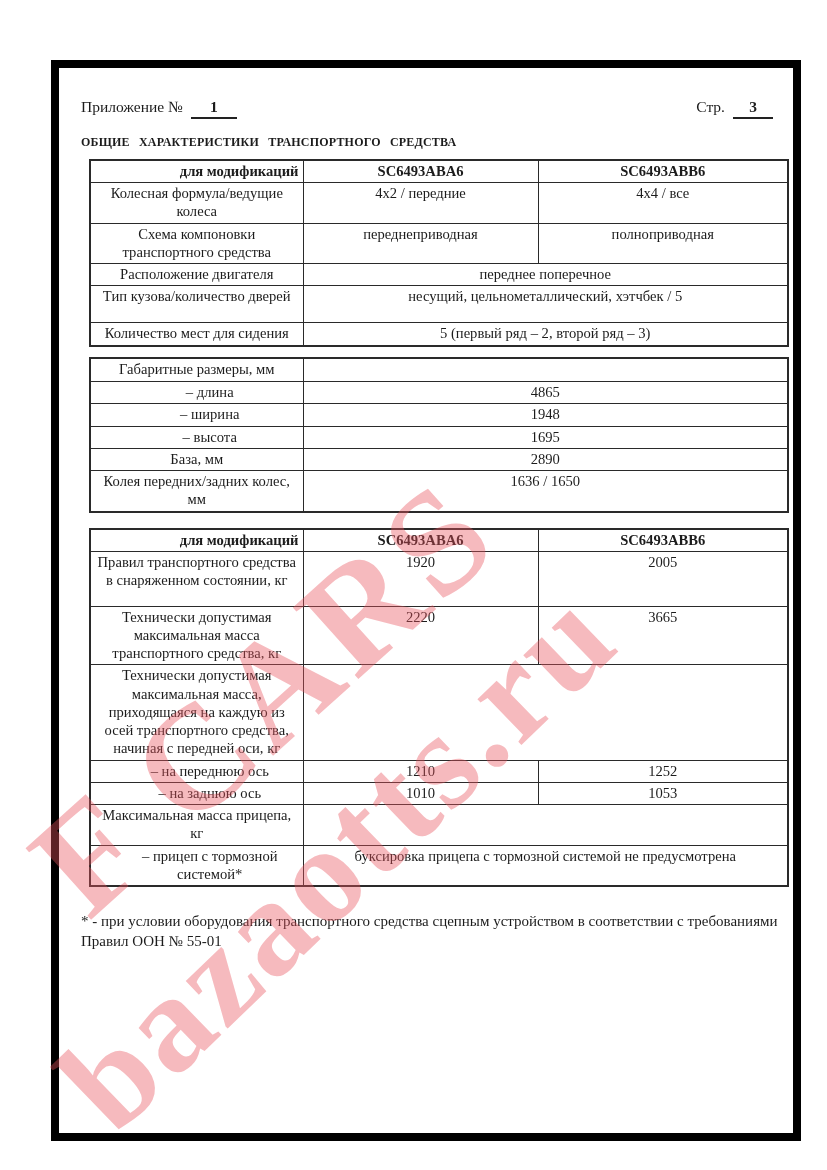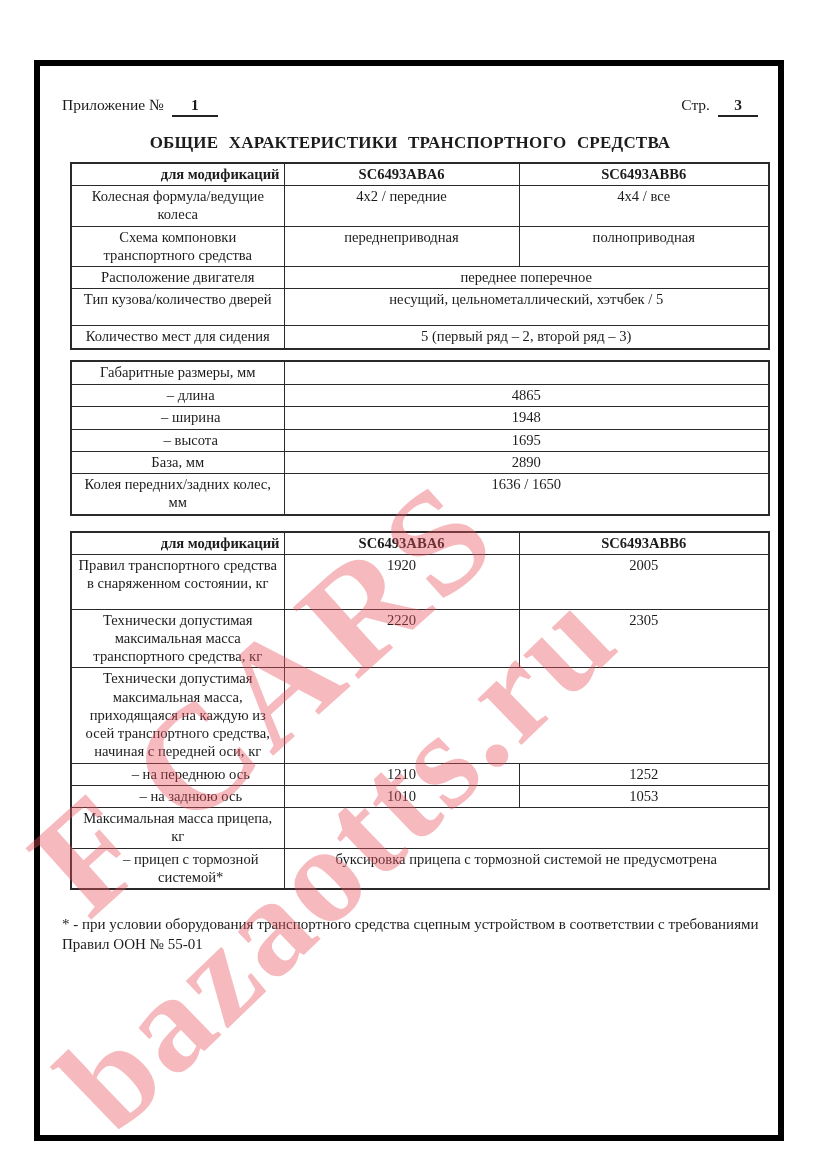--- a/index.html
+++ b/index.html
@@ -1,35 +1,35 @@
 <!DOCTYPE html>
 <html><head>
 <meta charset="utf-8">
 <style>
   * { margin:0; padding:0; box-sizing:border-box; }
   html,body { width:827px; height:1170px; background:#ffffff; overflow:hidden;
               font-family:"Liberation Serif", serif; color:#1c1c1c; }
   .page { position:relative; width:827px; height:1170px; background:#fff; }
-  .frame { position:absolute; left:34px; top:60px; width:750px; height:1081px;
-           border:6px solid #000000; background:#fff; }
+  .frame { position:absolute; left:51px; top:60px; width:750px; height:1081px;
+           border:8px solid #000000; background:#fff; }
   .content { position:relative; padding:30px 20px 0 22px; height:100%; }
 
   
   .hdr-line1 { display:flex; justify-content:space-between; align-items:baseline;
                font-size:15.5px; }
   .hdr-left, .hdr-right { display:flex; align-items:baseline; gap:8px; }
   .u-num { display:inline-block; text-align:center; font-weight:bold;
            border-bottom:2px solid #222; padding-bottom:1px; }
   .u-num.n1 { min-width:46px; }
   .u-num.n3 { min-width:40px; }
   .hdr-line2 { margin-top:6px; font-size:15.5px; }
   .approval-num { font-weight:bold; border-bottom:2px solid #222;
                   padding:0 55px 1px 4px; letter-spacing:0.3px; }
-  .doc-title { margin-top:16px; text-align:center; font-weight:bold;
-               font-size:17px; word-spacing:6px; letter-spacing:0.2px; }
+  .doc-title { margin-top:16px; text-align:left; font-weight:bold;
+               font-size:12px; word-spacing:6px; letter-spacing:0.2px; }
 
   
   table { border-collapse:collapse; width:698px; margin-left:8px;
           font-size:14.6px; line-height:1.25; table-layout:fixed; }
   table { border:2px solid #2a2a2a; }
   td, th { border:1px solid #2a2a2a; vertical-align:top; padding:1px 6px 2px 6px; }
   col.c1 { width:213px; } col.c2 { width:235px; } col.c3 { width:250px; }
   col.cv { width:485px; }
   .t1 { margin-top:9px; }
   .t2 { margin-top:10px; }
@@ -154,21 +154,21 @@
           <th>SC6493ABB6</th>
         </tr>
         <tr style="height:55px">
           <td class="lbl">Правил транспортного средства в снаряженном состоянии, кг</td>
           <td class="val">1920</td>
           <td class="val">2005</td>
         </tr>
         <tr style="height:57px">
           <td class="lbl">Технически допустимая максимальная масса транспортного средства, кг</td>
           <td class="val">2220</td>
-          <td class="val">2305</td>
+          <td class="val">3665</td>
         </tr>
         <tr style="height:91px">
           <td class="lbl">Технически допустимая максимальная масса, приходящаяся на каждую из осей транспортного средства, начиная с передней оси, кг</td>
           <td class="val" colspan="2"></td>
         </tr>
         <tr style="height:20px">
           <td class="lbl indent">– на переднюю ось</td>
           <td class="val">1210</td>
           <td class="val">1252</td>
         </tr>

